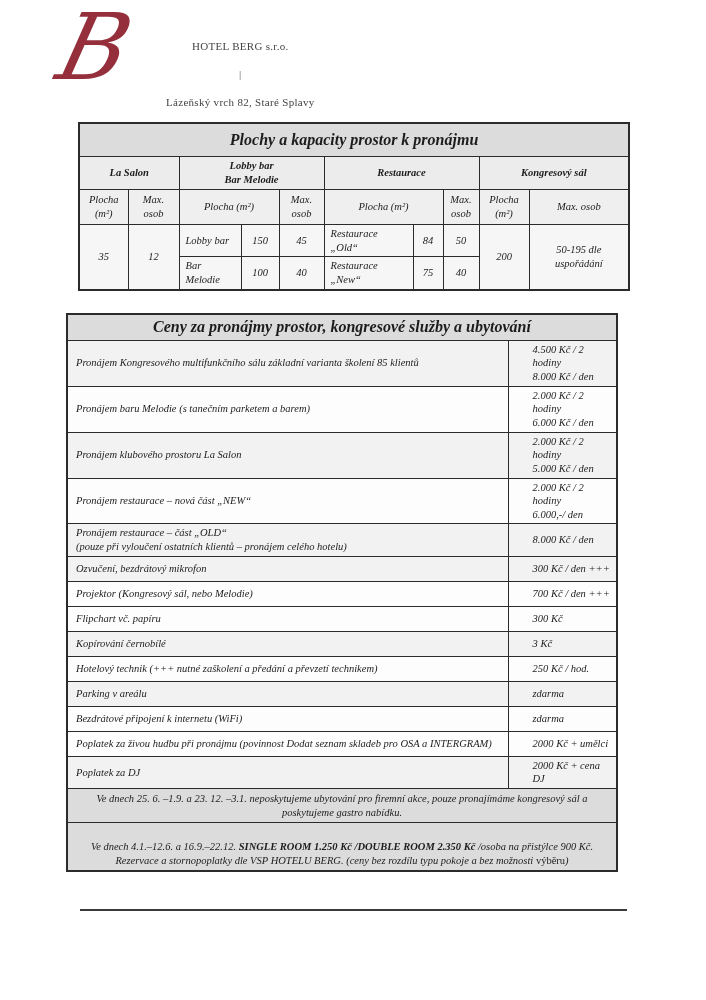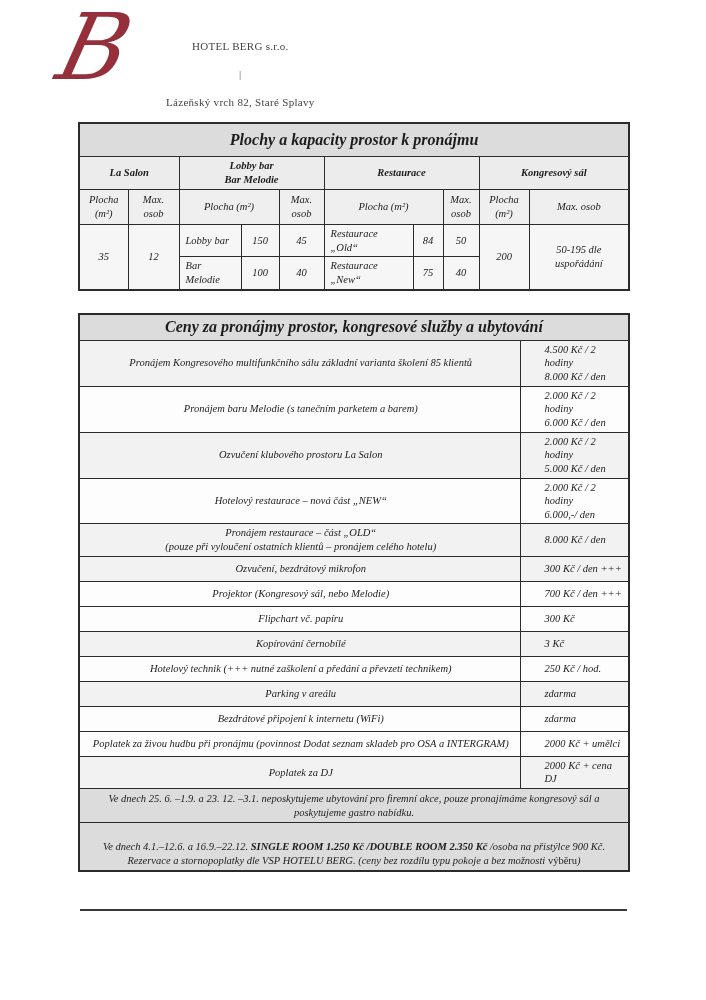--- a/index.html
+++ b/index.html
@@ -19,33 +19,33 @@
     font-size:11px;color:#444;letter-spacing:0.3px;white-space:nowrap;flex-direction:column;
   }
   .letterhead .sep{color:#666;}
   table{border-collapse:collapse;table-layout:fixed;background:#fff;}
   td{
     border:1px solid #2b2b2b;font-style:italic;font-size:10.5px;
     line-height:1.3;padding:2px 6px;white-space:pre-line;
     vertical-align:middle;overflow:hidden;
   }
   #table1{position:absolute;left:78px;top:122px;width:550px;border:2px solid #2b2b2b;}
-  #table2{position:absolute;left:78px;top:313px;width:550px;border:2px solid #2b2b2b;}
+  #table2{position:absolute;left:66px;top:313px;width:550px;border:2px solid #2b2b2b;}
   .title-row td{
     background:#dcdcdc;font-weight:bold;text-align:center;
     font-size:16px;height:28px;
   }
   #table1 .group-row td{background:#ececec;font-weight:bold;text-align:center;height:28px;}
   #table1 .sub-row td{background:#efefef;text-align:center;height:30px;}
   #table1 .data-row td{background:#f6f6f6;text-align:center;height:22px;}
   #table1 .data-row td.name-cell{text-align:left;}
   #table2 td{height:20px;}
   #table2 tr.r-odd td{background:#f2f2f2;}
   #table2 tr.r-even td{background:#fdfdfd;}
-  #table2 td.label{text-align:center;padding-left:8px;}
+  #table2 td.label{text-align:left;padding-left:8px;}
   #table2 td.price{text-align:left;padding-left:24px;margin-left:20px;}
   #table2 tr.note-row td{background:#dcdcdc;text-align:center;padding:3px 8px;}
   #table2 .upright{font-style:normal;margin-top:28px;}
   .footer-line{
     position:absolute;left:80px;top:909px;width:547px;height:0;
     border-top:2px solid #3a3a3a;
   }
 </style>
 </head>
 <body>
@@ -137,26 +137,26 @@
         <td class="label">Pronájem Kongresového multifunkčního sálu základní varianta školení 85 klientů</td>
         <td class="price">4.500 Kč / 2 hodiny
 8.000 Kč / den</td>
       </tr>
   <tr class="r-even">
         <td class="label">Pronájem baru Melodie (s tanečním parketem a barem)</td>
         <td class="price">2.000 Kč / 2 hodiny
 6.000 Kč / den</td>
       </tr>
   <tr class="r-odd">
-        <td class="label">Ozvučení klubového prostoru La Salon</td>
+        <td class="label">Pronájem klubového prostoru La Salon</td>
         <td class="price">2.000 Kč / 2 hodiny
 5.000 Kč / den</td>
       </tr>
   <tr class="r-even">
-        <td class="label">Hotelový restaurace – nová část „NEW“</td>
+        <td class="label">Pronájem restaurace – nová část „NEW“</td>
         <td class="price">2.000 Kč / 2 hodiny
 6.000,-/ den</td>
       </tr>
   <tr class="r-odd">
         <td class="label">Pronájem restaurace – část „OLD“
 (pouze při vyloučení ostatních klientů – pronájem celého hotelu)</td>
         <td class="price">8.000 Kč / den</td>
       </tr>
   <tr class="r-odd">
         <td class="label">Ozvučení, bezdrátový mikrofon</td>

